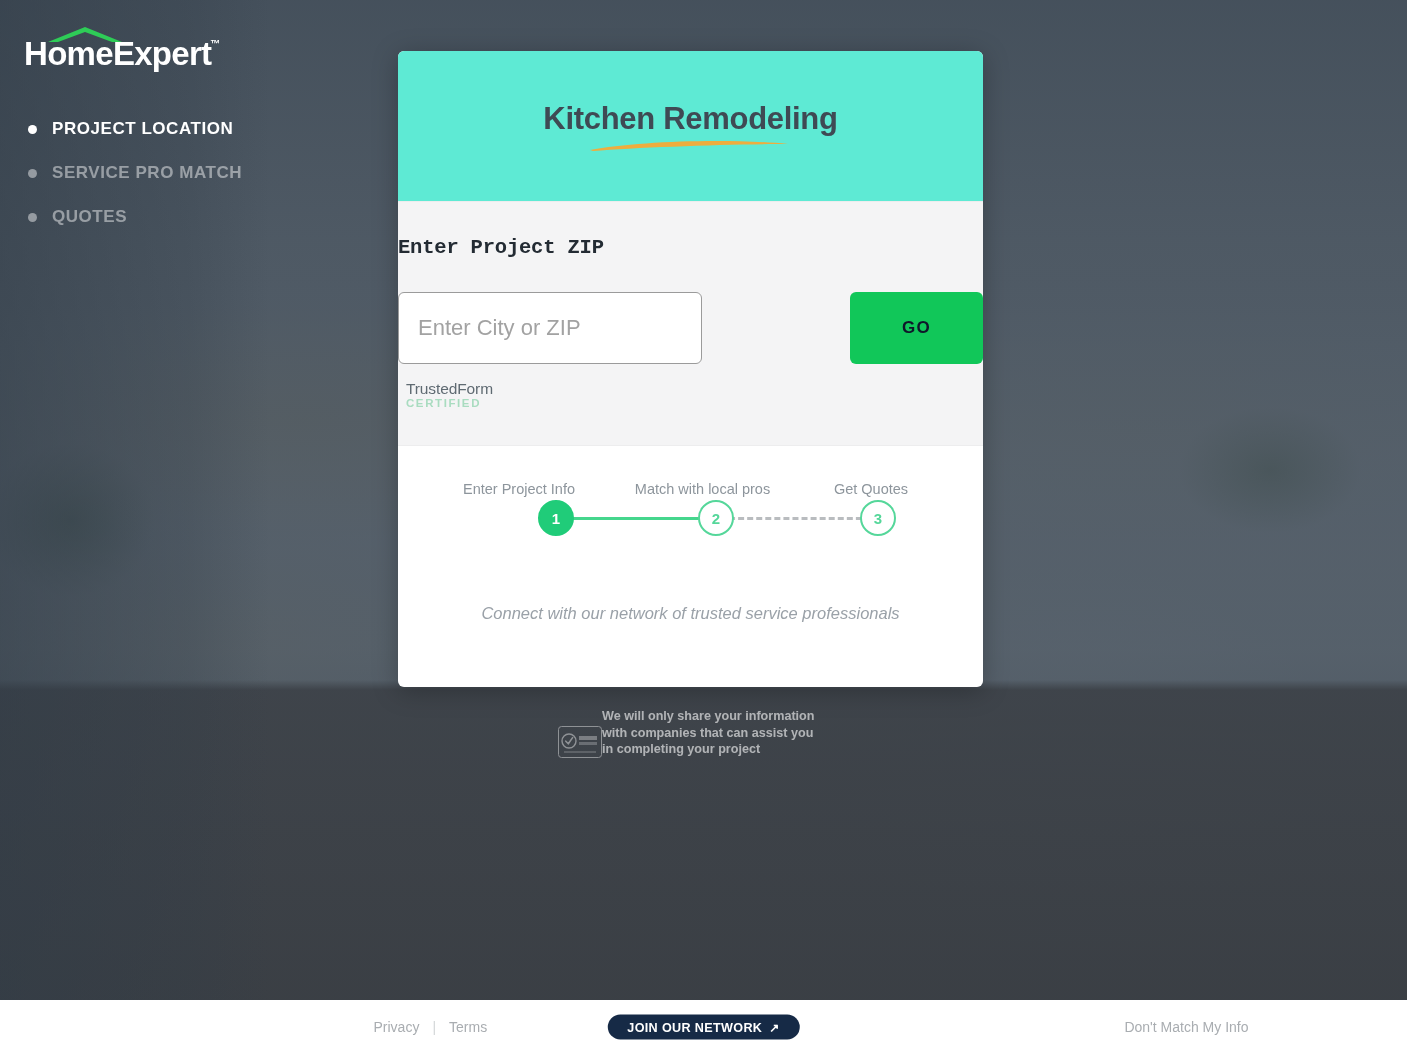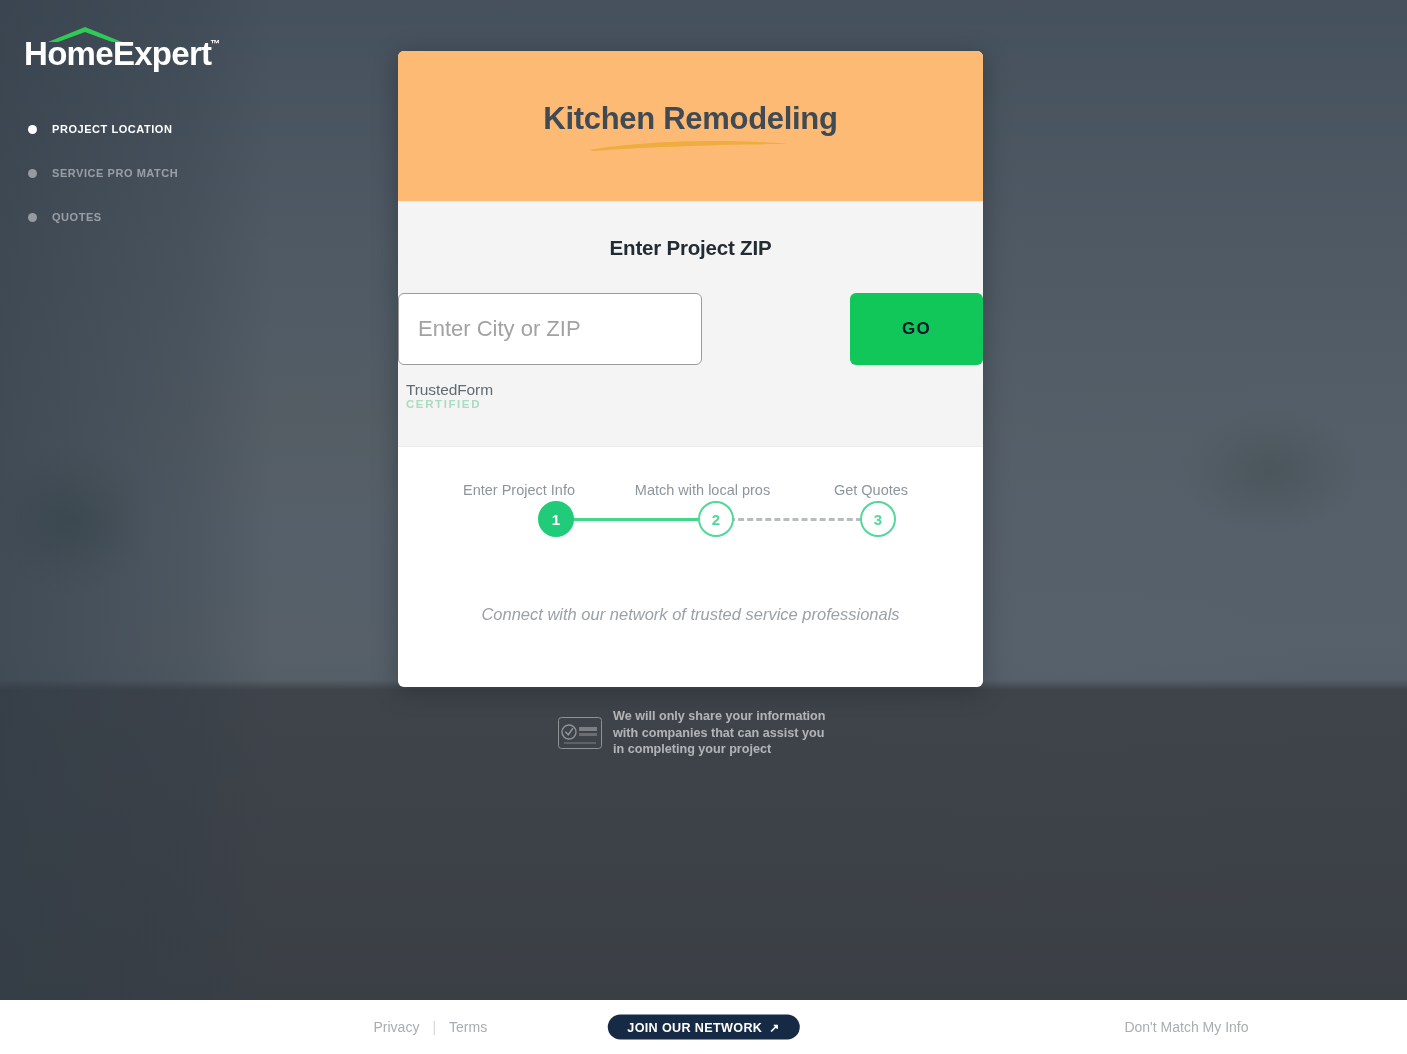--- a/index.html
+++ b/index.html
@@ -87,59 +87,60 @@
     display:flex; align-items:center;
     height:26px; margin-bottom:18px;
   }
   .sidenav-dot {
     width:9px; height:9px; border-radius:50%;
     background:rgba(255,255,255,0.45);
     margin-right:15px; flex:0 0 auto;
   }
   .sidenav-item.active .sidenav-dot { background:#ffffff; }
   .sidenav-label {
-    font-size:11px; font-weight:700; letter-spacing:0.55px;
+    font-size:17px; font-weight:700; letter-spacing:0.55px;
     color:rgba(255,255,255,0.46);
     white-space:nowrap;
   }
   .sidenav-item.active .sidenav-label { color:#ffffff; }
 
   
   .modal {
     position:absolute; left:398px; top:51px;
     width:585px; height:636px;
     background:#ffffff;
     border-radius:6px;
     box-shadow:0 4px 26px rgba(0,0,0,0.26);
     overflow:hidden;
   }
   .modal-head {
     height:150px;
     display:flex; flex-direction:column;
     align-items:center; justify-content:center;
-    background:#fdba74;
+    background:#5eead4;
   }
   .modal-title {
     font-size:31px; font-weight:700; letter-spacing:-0.3px;
     color:#3f4a54;
   }
   .title-swoosh { margin-top:2px; width:206px; height:13px; display:block; }
 
   
   .modal-band {
     background:#f4f4f5;
     padding:34px 0 36px 0;
     border-top:1px solid #ededee;
     border-bottom:1px solid #ededee;
   }
   .band-label {
-    text-align:center;
+    text-align:left;
     font-size:20.5px; font-weight:700; color:#232b33;
     letter-spacing:-0.2px;
     margin-bottom:33px;
+    font-family:Liberation Mono, monospace;
   }
   .form-row {
     display:flex; justify-content:space-between; align-items:center;
     gap:15px;
   }
   .zip-input {
     width:304px; height:72px;
     border:1px solid #9b9b9b;
     border-radius:6px;
     background:#ffffff;
@@ -220,21 +221,21 @@
   .modal-foot {
     text-align:center;
     font-size:16.5px; color:#9aa1a8;
     margin-top:18px;
     font-style:italic;
   }
 
   
   .disclaimer {
     position:absolute; left:558px; top:708px;
-    display:flex; align-items:center; gap:11px;
+    display:flex; align-items:flex-end; gap:0;
     width:420px;
   }
   .norton-seal { width:44px; height:32px; flex:0 0 auto; opacity:0.42; }
   .disclaimer-text {
     font-size:12.6px; line-height:1.32; font-weight:700;
     color:rgba(255,255,255,0.60);
   }
 
   
   .footer {

